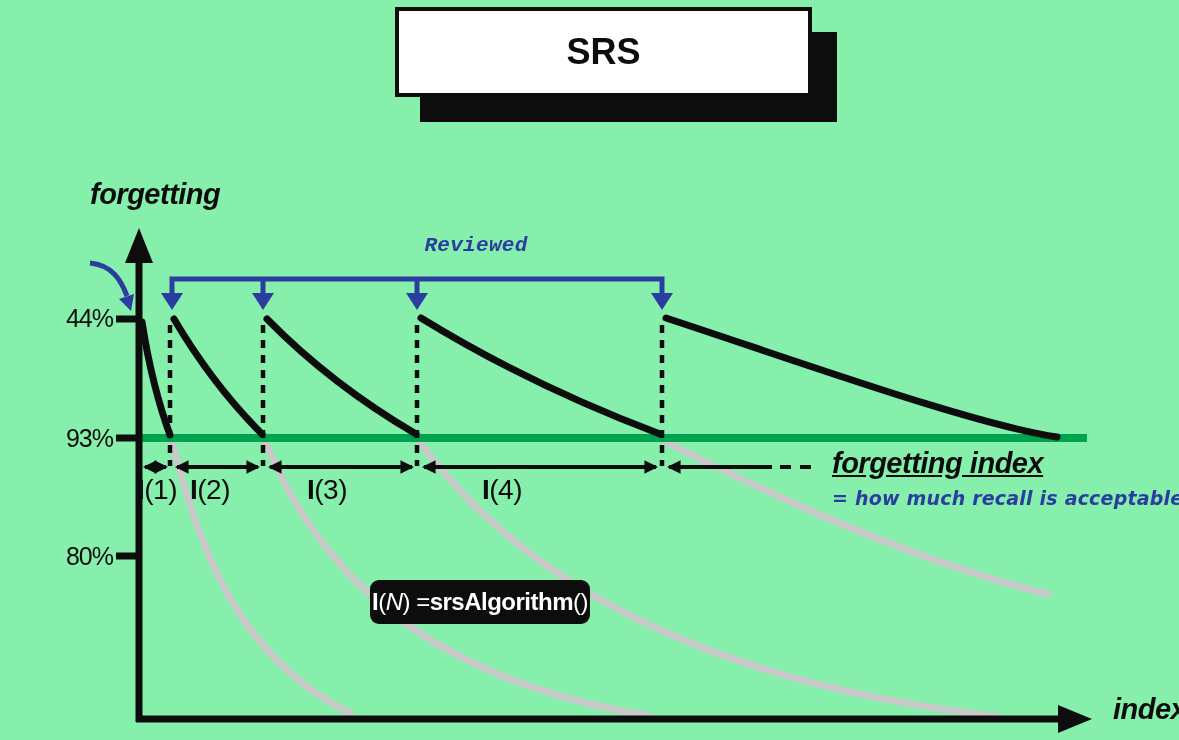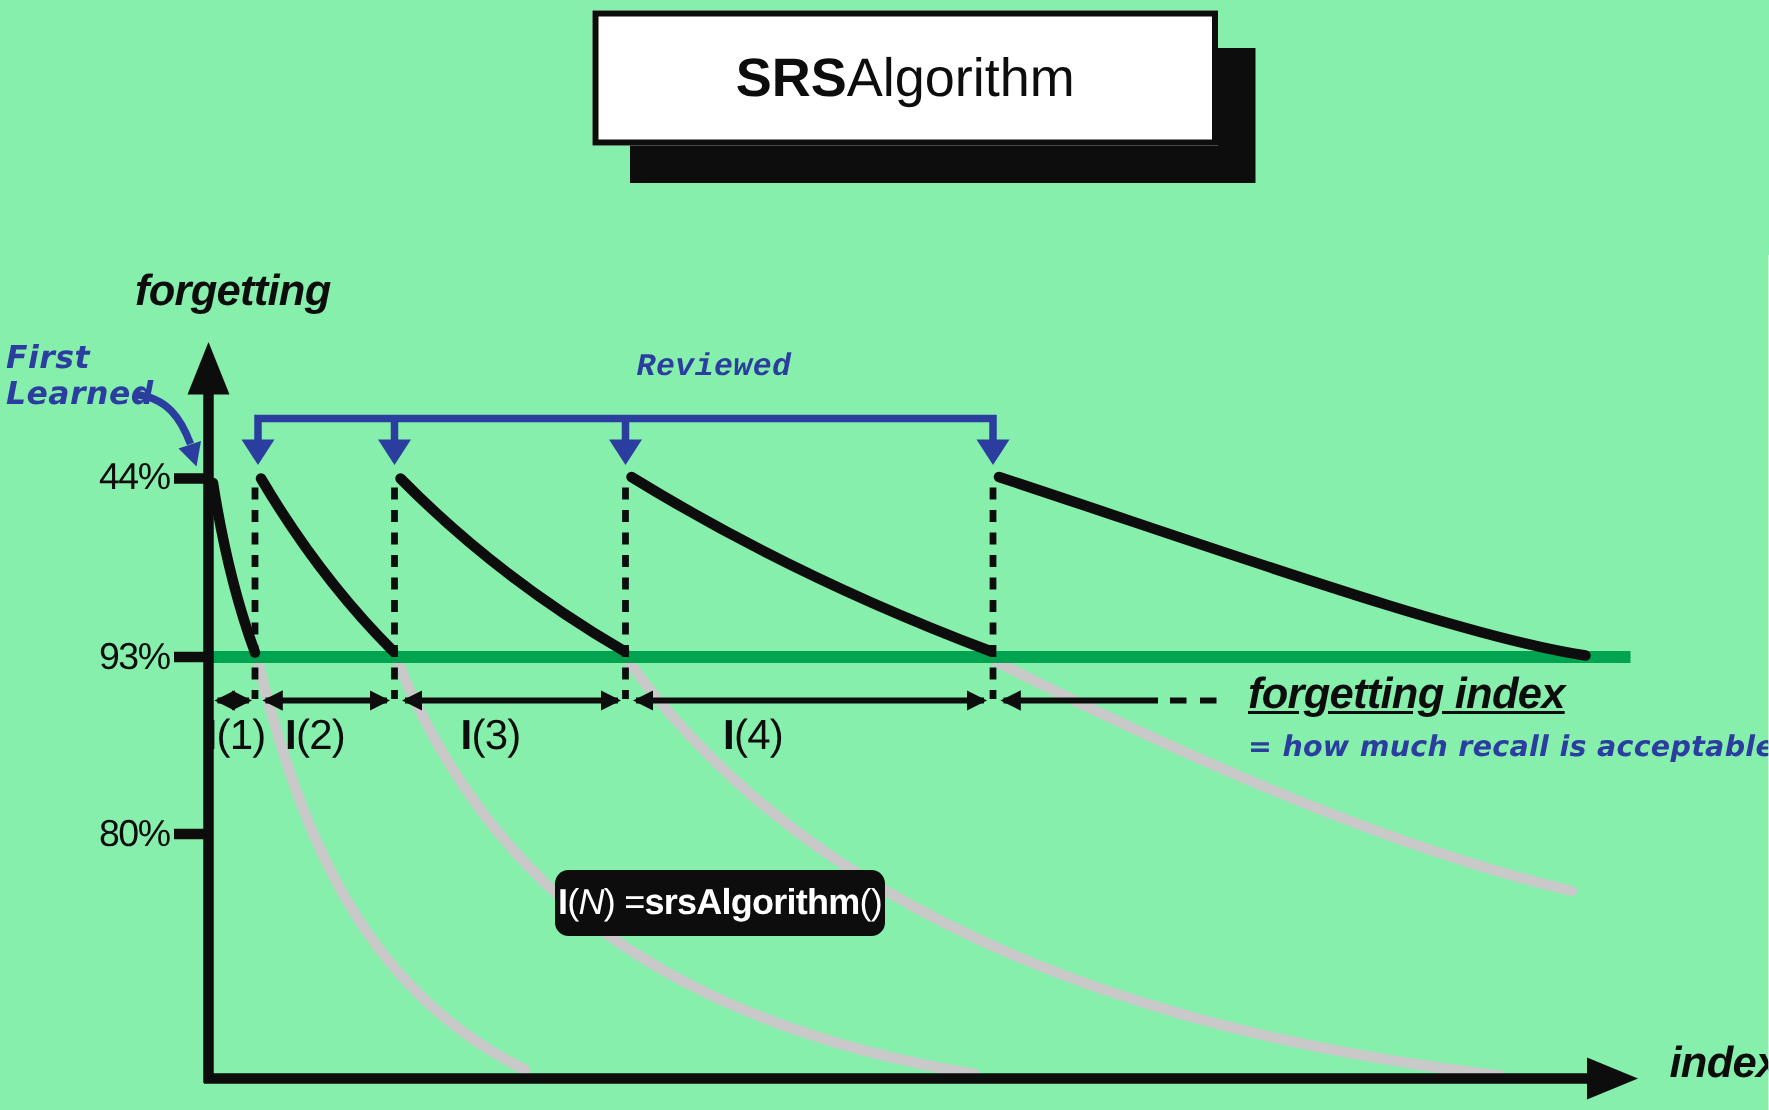--- a/index.html
+++ b/index.html
@@ -116,34 +116,29 @@
     <polygon class="blue-fill" points="263,310 252,293 274,293"></polygon>
     <polygon class="blue-fill" points="417,310 406,293 428,293"></polygon>
     <polygon class="blue-fill" points="662,310 651,293 673,293"></polygon>
 
     <path class="blue-stroke" d="M90,263 C112,265 121,280 127,296"></path>
     <polygon class="blue-fill" points="131,311 134,294 119,299"></polygon>
   </svg>
 
   <div class="abs title-box">
     <span class="b">SRS</span>
-      <span> Algorithm</span>
   </div>
 
   <div class="abs axis-label" style="left:90px;top:178px;">forgetting</div>
   <div class="abs axis-label" style="left:1113px;top:693px;">index</div>
 
   <div class="abs tick-label" style="left:37px;top:304px;">44%</div>
   <div class="abs tick-label" style="left:37px;top:424px;">93%</div>
   <div class="abs tick-label" style="left:37px;top:542px;">80%</div>
 
-  <div class="abs note" style="left:4px;top:226px;">
-    <div>First</div>
-    <div>Learned</div>
-  </div>
   <div class="abs note note-center" style="left:476px;top:234px;">Reviewed</div>
 
   <div class="abs fi-title" style="left:832px;top:447px;text-decoration:underline;">forgetting index</div>
   <div class="abs fi-sub" style="left:832px;top:487px;">= how much recall is acceptable</div>
 
   <div class="abs interval-label" style="left:157px;top:474px;"><span class="b">I</span><span>(1)</span></div>
   <div class="abs interval-label" style="left:210px;top:474px;"><span class="b">I</span><span>(2)</span></div>
   <div class="abs interval-label" style="left:327px;top:474px;"><span class="b">I</span><span>(3)</span></div>
   <div class="abs interval-label" style="left:502px;top:474px;text-align:right;"><span class="b">I</span><span>(4)</span></div>
 

